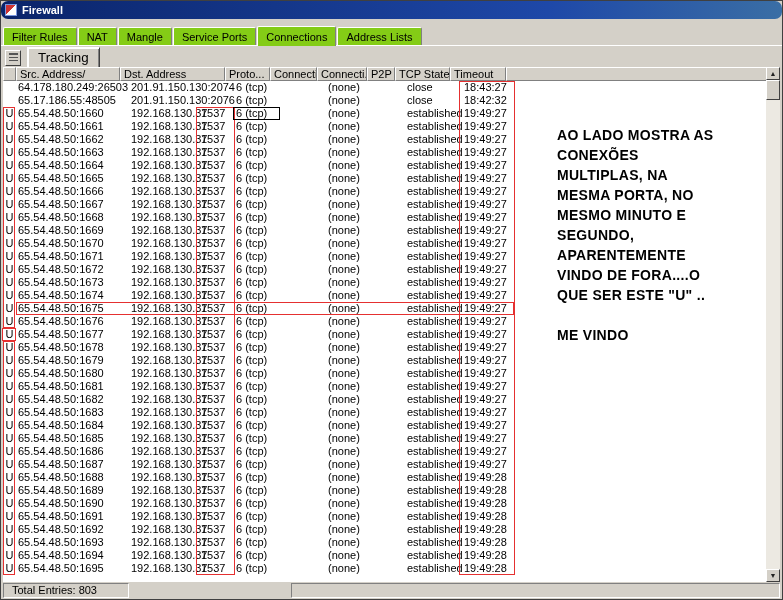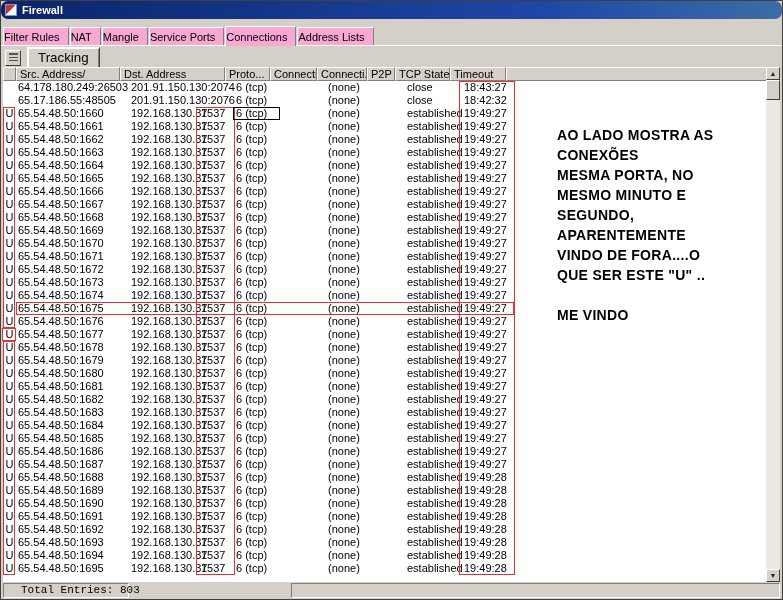--- a/index.html
+++ b/index.html
@@ -6,22 +6,22 @@
   body{width:783px;height:600px;position:relative;background:#d4d0c8;
        font-family:"Liberation Sans",sans-serif;font-size:11px;color:#000;overflow:hidden;}
   .window{position:absolute;inset:0;border:1px solid #404040;background:#d4d0c8;box-sizing:border-box;}
   
   .titlebar{height:18px;background:linear-gradient(90deg,#0a246a,#1e48a8 70%,#3a6ea5);
             color:#fff;display:flex;align-items:center;gap:5px;padding:0 4px;font-weight:bold;border-radius:7px;}
   .wicon{width:12px;height:12px;background:#fff;border:1px solid #7a96df;box-sizing:border-box;
          background:linear-gradient(135deg,#c33 0 50%,#fff 50% 100%);}
   
   .tabbar{display:flex;align-items:flex-end;height:23px;padding:3px 2px 0 2px;border-bottom:1px solid #fff;}
-  .tab{background:#f9a8d4;border:1px solid;border-color:#fff #808080 #808080 #fff;border-bottom:none;
-       padding:3px 8px 2px 0;margin-right:1px;border-radius:2px 2px 0 0;height:18px;box-sizing:border-box;
+  .tab{background:#84cc16;border:1px solid;border-color:#fff #808080 #808080 #fff;border-bottom:none;
+       padding:3px 8px 2px 8px;margin-right:1px;border-radius:2px 2px 0 0;height:18px;box-sizing:border-box;
        white-space:nowrap;}
   .tab.active{margin-bottom:-1px;height:20px;padding-top:4px;z-index:3;position:relative;border-color:#fff #808080 #d4d0c8 #fff;}
   
   .toolbar{height:24px;display:flex;align-items:center;gap:6px;padding:0 4px;}
   .smallbtn{width:16px;height:16px;background:#d4d0c8;border:1px solid;border-color:#fff #404040 #404040 #fff;
             box-sizing:border-box;display:flex;align-items:center;justify-content:center;padding:0;}
   .gridicon{width:9px;height:9px;background:
       repeating-linear-gradient(180deg,#555 0 1px,transparent 1px 3px);border-top:1px solid #555;}
   .btn{background:#d4d0c8;border:1px solid;border-color:#fff #404040 #404040 #fff;
        box-shadow:inset 1px 1px 0 #fff, inset -1px -1px 0 #808080;
@@ -60,21 +60,21 @@
   .sbtn{position:absolute;left:0;width:14px;height:13px;background:#d4d0c8;border:1px solid;
         border-color:#fff #404040 #404040 #fff;box-sizing:border-box;font-size:7px;line-height:10px;
         text-align:center;color:#222;padding:0;}
   .sbtn.up{top:0;}
   .sbtn.down{bottom:0;}
   .sthumb{position:absolute;left:0;top:13px;width:14px;height:20px;background:#d4d0c8;border:1px solid;
           border-color:#fff #404040 #404040 #fff;box-sizing:border-box;}
   
   .statusbar{position:absolute;left:2px;right:2px;bottom:1px;height:15px;display:flex;gap:2px;}
   .spanel{border:1px solid;border-color:#808080 #fff #fff #808080;box-sizing:border-box;
-          padding:0 17px;line-height:12px;white-space:nowrap;font-family:Liberation Mono, monospace;}
+          padding:0 8px;line-height:12px;white-space:nowrap;}
   .sp1{width:126px;}
   .sp2{width:158px;margin-top:38px;}
   .sp3{flex:1;}
   
   .redbox{position:absolute;border:1px solid #e53030;box-sizing:border-box;z-index:5;pointer-events:none;}
   .blackbox{position:absolute;border:1px solid #000;box-sizing:border-box;z-index:5;pointer-events:none;}
   .anntext{position:absolute;left:556px;top:124px;width:210px;z-index:6;
            font-weight:bold;font-size:14px;line-height:20px;letter-spacing:0.3px;}
   .ann-line{min-height:20px;white-space:nowrap;}
 </style>
@@ -596,20 +596,21 @@
   <div class="redbox" style="left:1px;top:327px;width:14px;height:13px;"></div>
   <div class="redbox" style="left:2px;top:340px;width:12px;height:234px;"></div>
   <div class="redbox" style="left:195px;top:106px;width:39px;height:468px;"></div>
   <div class="redbox" style="left:458px;top:80px;width:56px;height:494px;"></div>
   <div class="redbox" style="left:15px;top:301px;width:498px;height:13px;"></div>
   <div class="blackbox" style="left:232px;top:106px;width:47px;height:13px;"></div>
 
   <div class="anntext">
       <div class="ann-line">AO LADO MOSTRA AS</div>
       <div class="ann-line">CONEXÕES</div>
+      <div class="ann-line">MULTIPLAS, NA</div>
       <div class="ann-line">MESMA PORTA, NO</div>
       <div class="ann-line">MESMO MINUTO E</div>
       <div class="ann-line">SEGUNDO,</div>
       <div class="ann-line">APARENTEMENTE</div>
       <div class="ann-line">VINDO DE FORA....O</div>
       <div class="ann-line">QUE SER ESTE "U" ..</div>
       <div class="ann-line"></div>
       <div class="ann-line">ME VINDO</div>
     </div>
 

